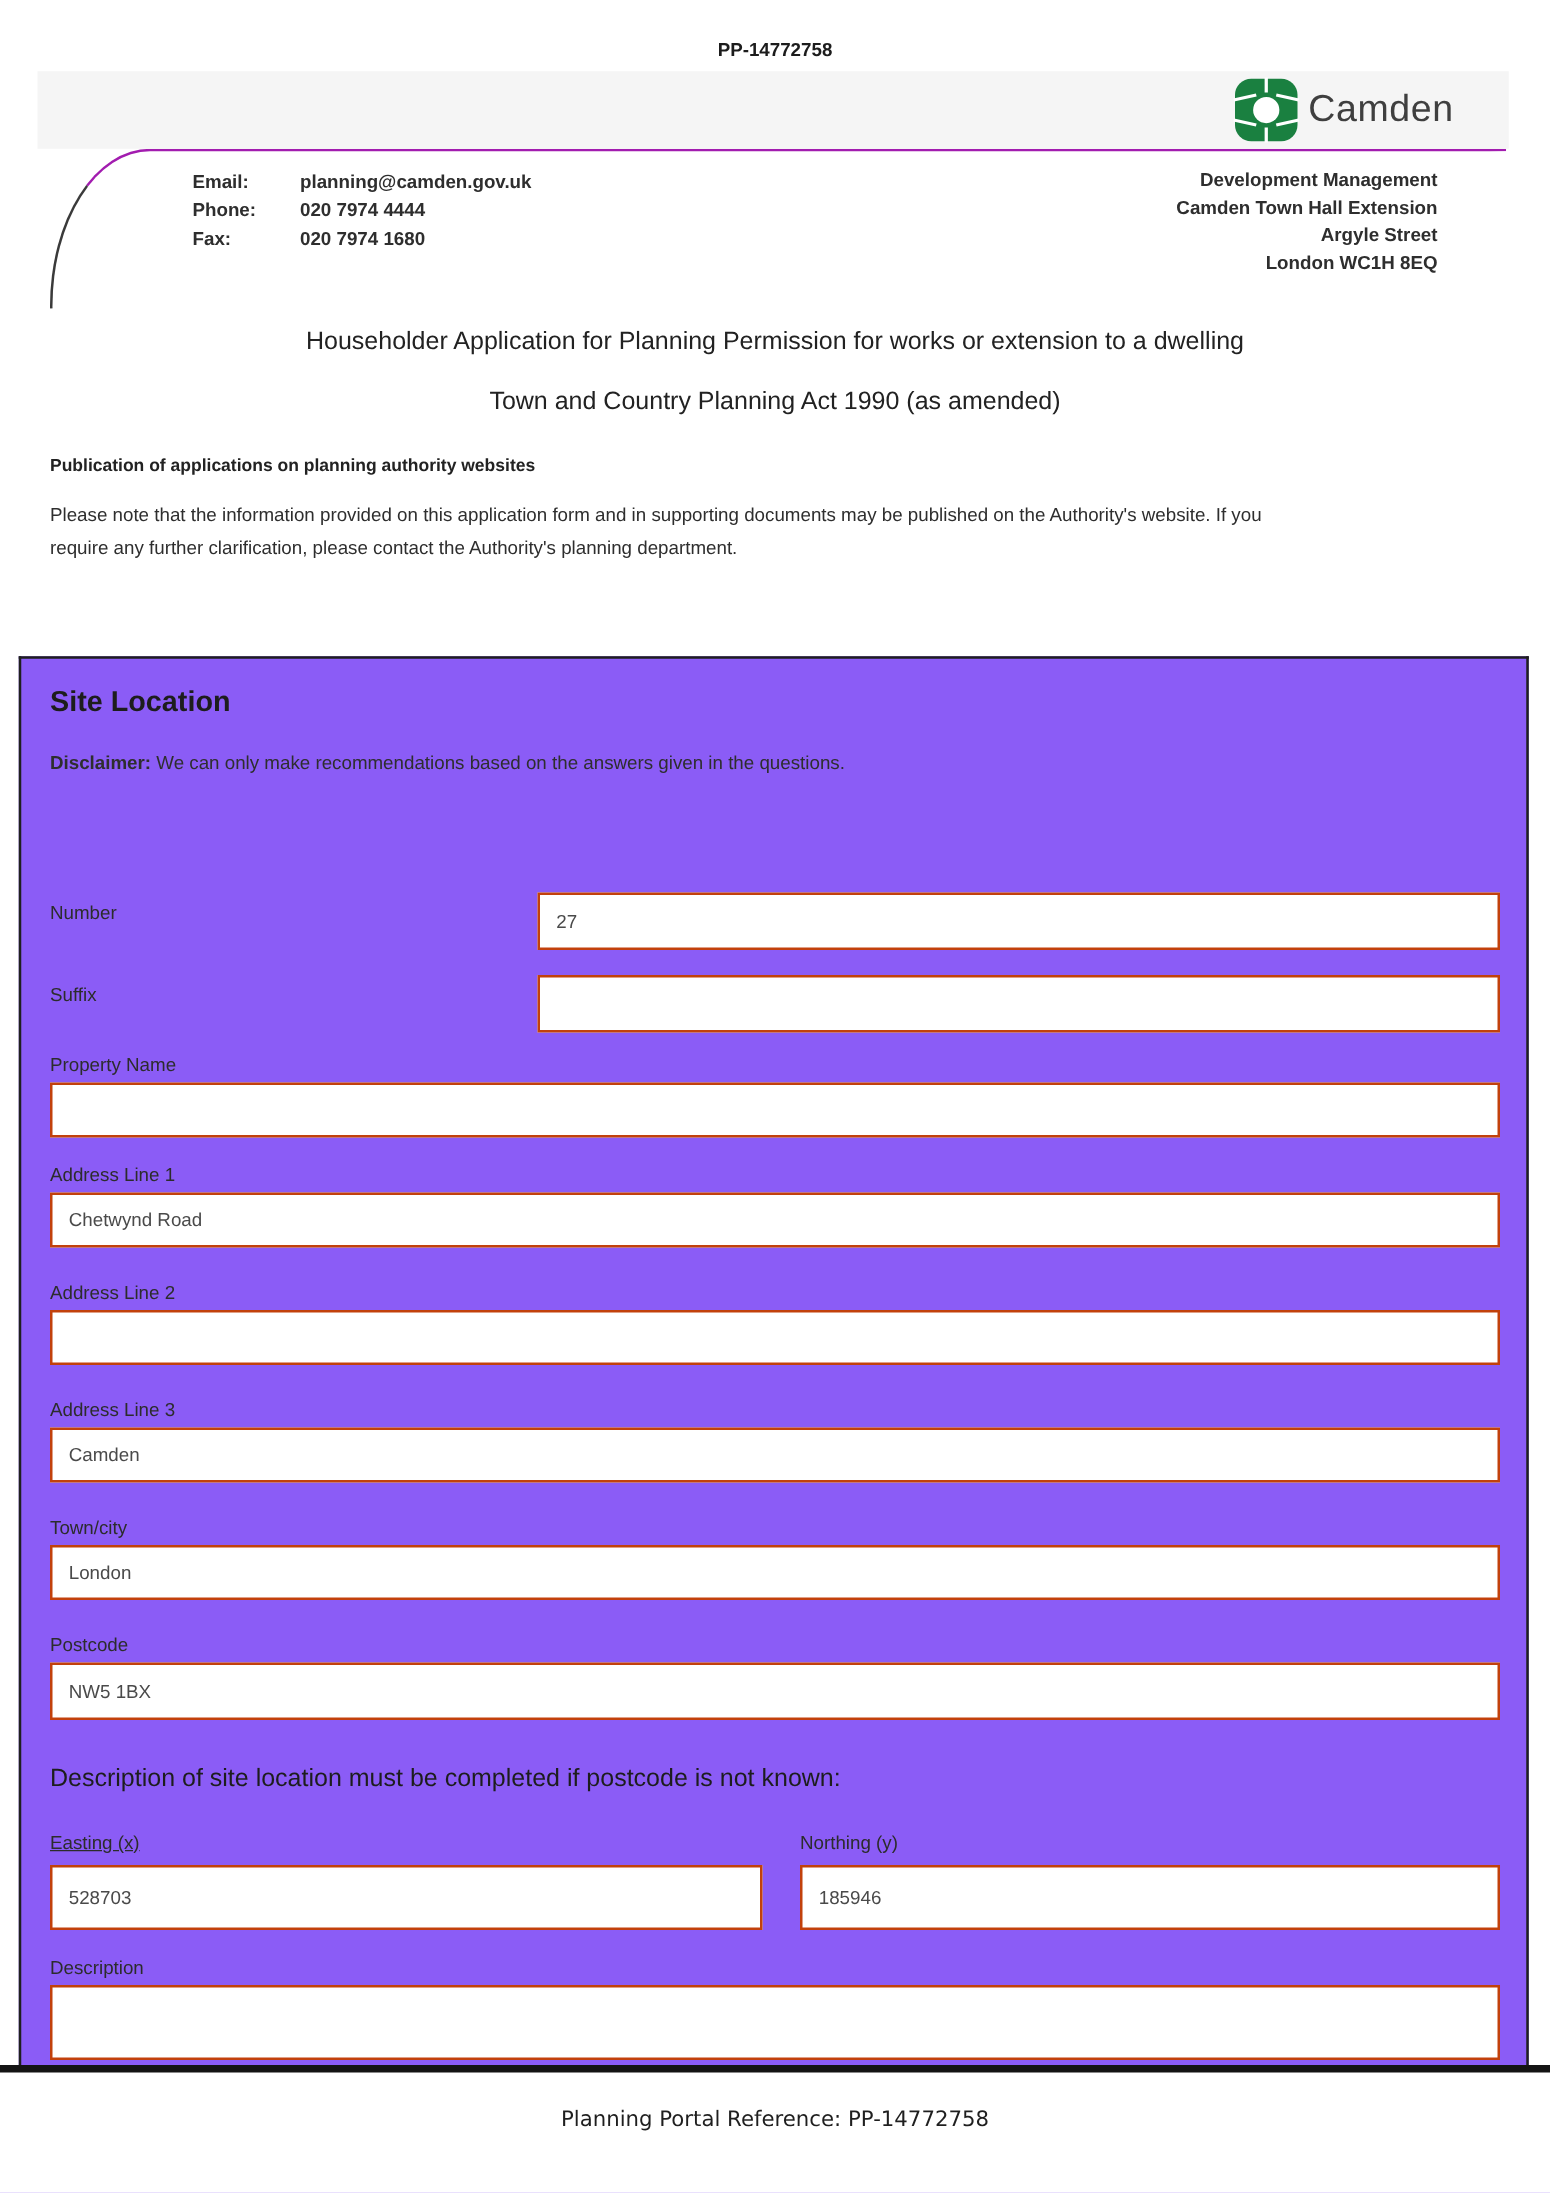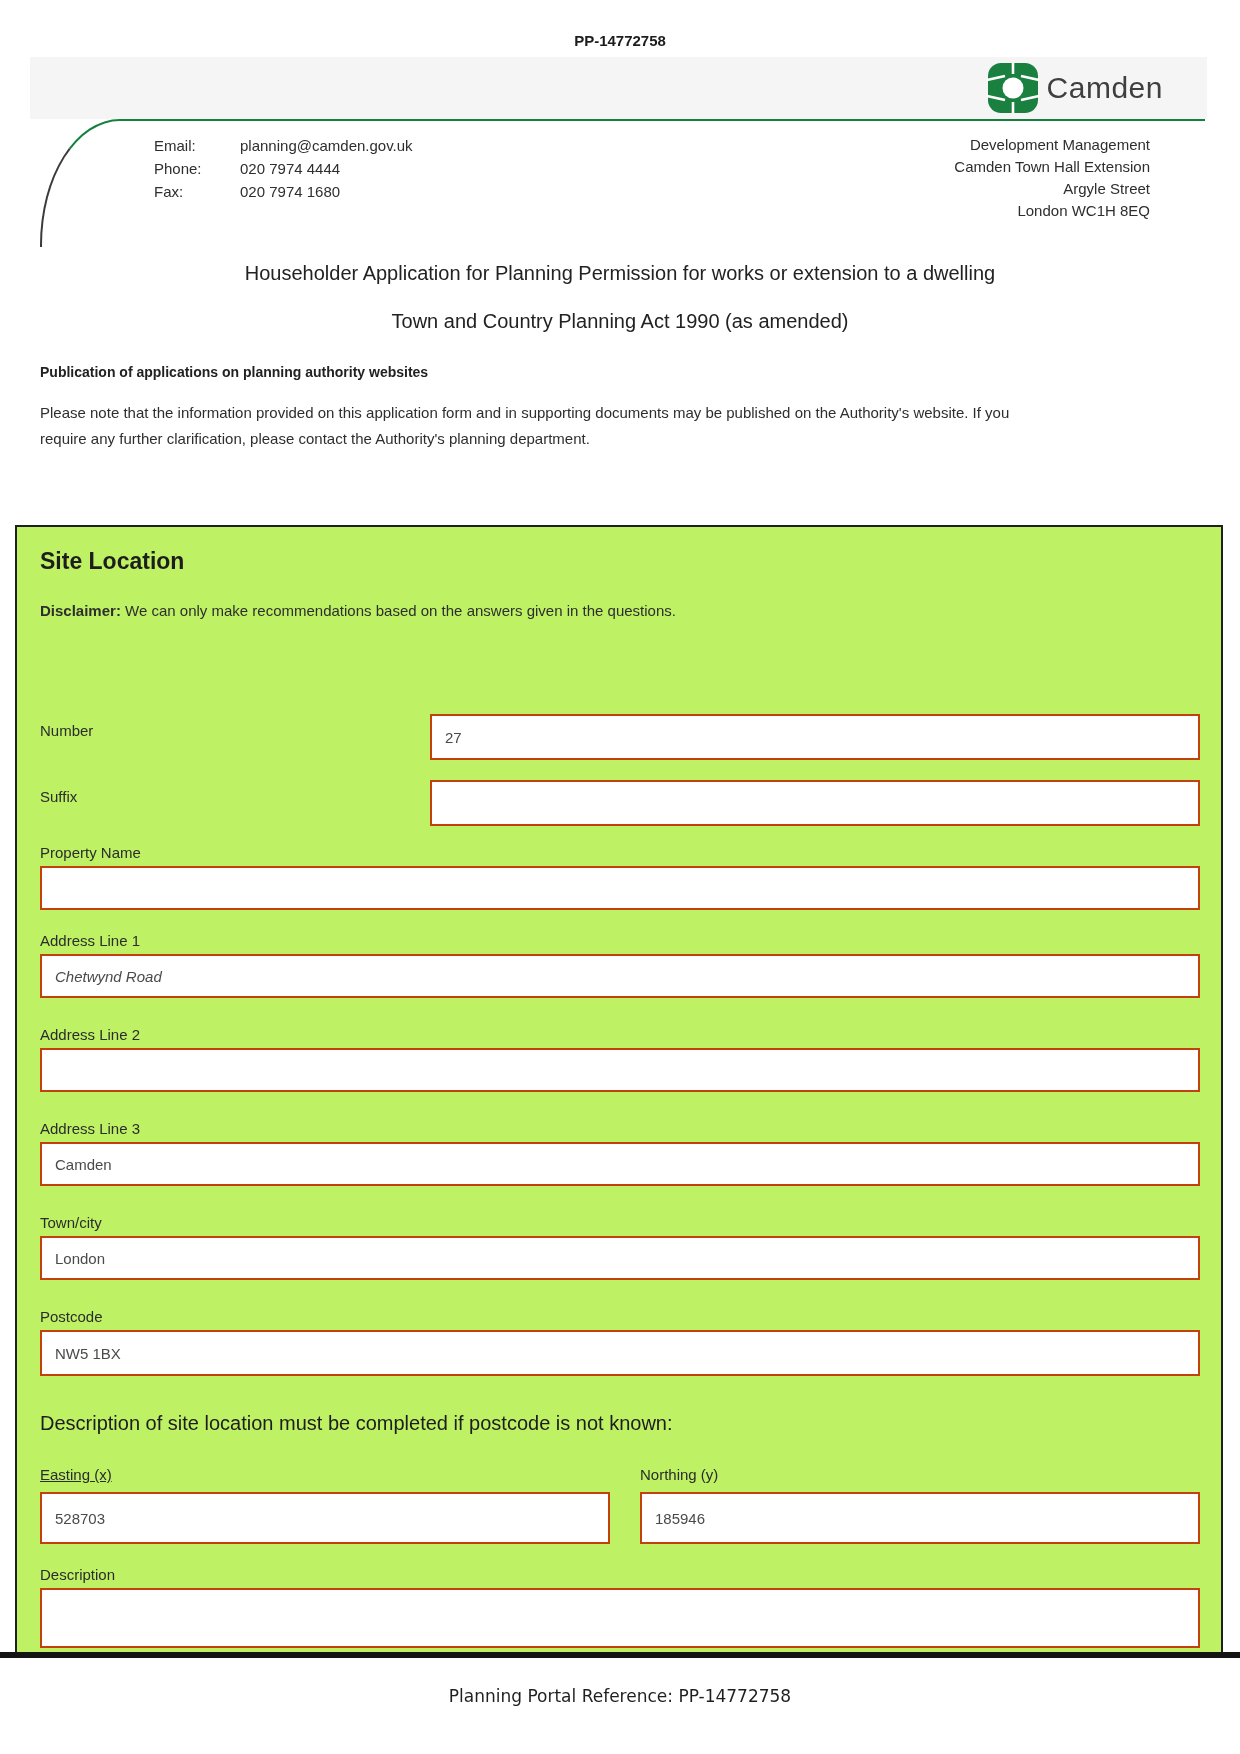--- a/index.html
+++ b/index.html
@@ -14,34 +14,35 @@
     text-align:center; font-size:15px; font-weight:bold; color:#1c1c1c;
   }
   .band {
     position:absolute; left:30px; top:57px; width:1177px; height:62px;
     background:#f5f5f5;
   }
   .logo { position:absolute; right:44px; top:4px; height:54px; display:flex; align-items:center; gap:7px; }
   .logo-text { font-size:30px; color:#3f3f3f; letter-spacing:0.5px; }
   .letterhead {
     position:absolute; left:40px; top:119px; width:1165px; height:128px;
-    border-top:2px solid #15803d; border-left:2px solid #3a3a3a;
+    border-top:2px solid #a21caf; border-left:2px solid #3a3a3a;
     border-top-left-radius:80px 126px;
+    font-weight:bold;
   }
   .contact { position:absolute; left:112px; top:13px; font-size:15px; line-height:23px; color:#2e2e2e; }
   .contact .row { display:flex; }
   .contact .clabel { width:86px; }
   .lh-address { position:absolute; right:55px; top:13px; text-align:right; font-size:15px; line-height:22px; color:#2e2e2e; }
   .title1 { position:absolute; top:262px; left:0; width:100%; text-align:center; font-size:20px; color:#222; }
   .title2 { position:absolute; top:310px; left:0; width:100%; text-align:center; font-size:20px; color:#222; }
   .pub-head { position:absolute; left:40px; top:364px; font-size:14px; font-weight:bold; color:#222; }
   .pub-body { position:absolute; left:40px; top:400px; width:1165px; font-size:15px; line-height:26px; color:#2e2e2e; }
   .section {
     position:absolute; left:15px; top:525px; width:1208px; height:1129px;
-    border:2px solid #1f1f1f; border-bottom:none; background:#bef264;
+    border:2px solid #1f1f1f; border-bottom:none; background:#8b5cf6;
   }
   .sec-h1 { position:absolute; left:23px; top:21px; font-size:23px; font-weight:bold; color:#1d1d1d; }
   .disclaimer { position:absolute; left:23px; top:75px; font-size:15px; color:#2e2e2e; }
   .intro { position:absolute; left:23px; top:115px; width:1162px; font-size:15px; line-height:29px; color:#2e2e2e; }
   .lbl { position:absolute; font-size:15px; color:#2c2c2c; }
   .tb {
     position:absolute; border:2px solid #c2410c; background:#fff;
     font-family:"Liberation Sans", sans-serif; font-size:15px; color:#4a4a4a;
     padding:0 13px; outline:none;
   }
@@ -121,21 +122,21 @@
     <div class="lbl" style="left:23px; top:195px;">Number</div>
     <input class="tb" style="left: 413px; top: 187px; width: 770px; height: 46px;" value="27">
 
     <div class="lbl" style="left:23px; top:261px;">Suffix</div>
     <input class="tb" style="left: 413px; top: 253px; width: 770px; height: 46px;" value="">
 
     <div class="lbl" style="left:23px; top:317px;">Property Name</div>
     <input class="tb" style="left: 23px; top: 339px; width: 1160px; height: 44px;" value="">
 
     <div class="lbl" style="left:23px; top:405px;">Address Line 1</div>
-    <input class="tb" style="left: 23px; top: 427px; width: 1160px; height: 44px; font-style: italic;" value="Chetwynd Road">
+    <input class="tb" style="left: 23px; top: 427px; width: 1160px; height: 44px;" value="Chetwynd Road">
 
     <div class="lbl" style="left:23px; top:499px;">Address Line 2</div>
     <input class="tb" style="left: 23px; top: 521px; width: 1160px; height: 44px;" value="">
 
     <div class="lbl" style="left:23px; top:593px;">Address Line 3</div>
     <input class="tb" style="left: 23px; top: 615px; width: 1160px; height: 44px;" value="Camden">
 
     <div class="lbl" style="left:23px; top:687px;text-align:right;">Town/city</div>
     <input class="tb" style="left: 23px; top: 709px; width: 1160px; height: 44px;" value="London">
 

